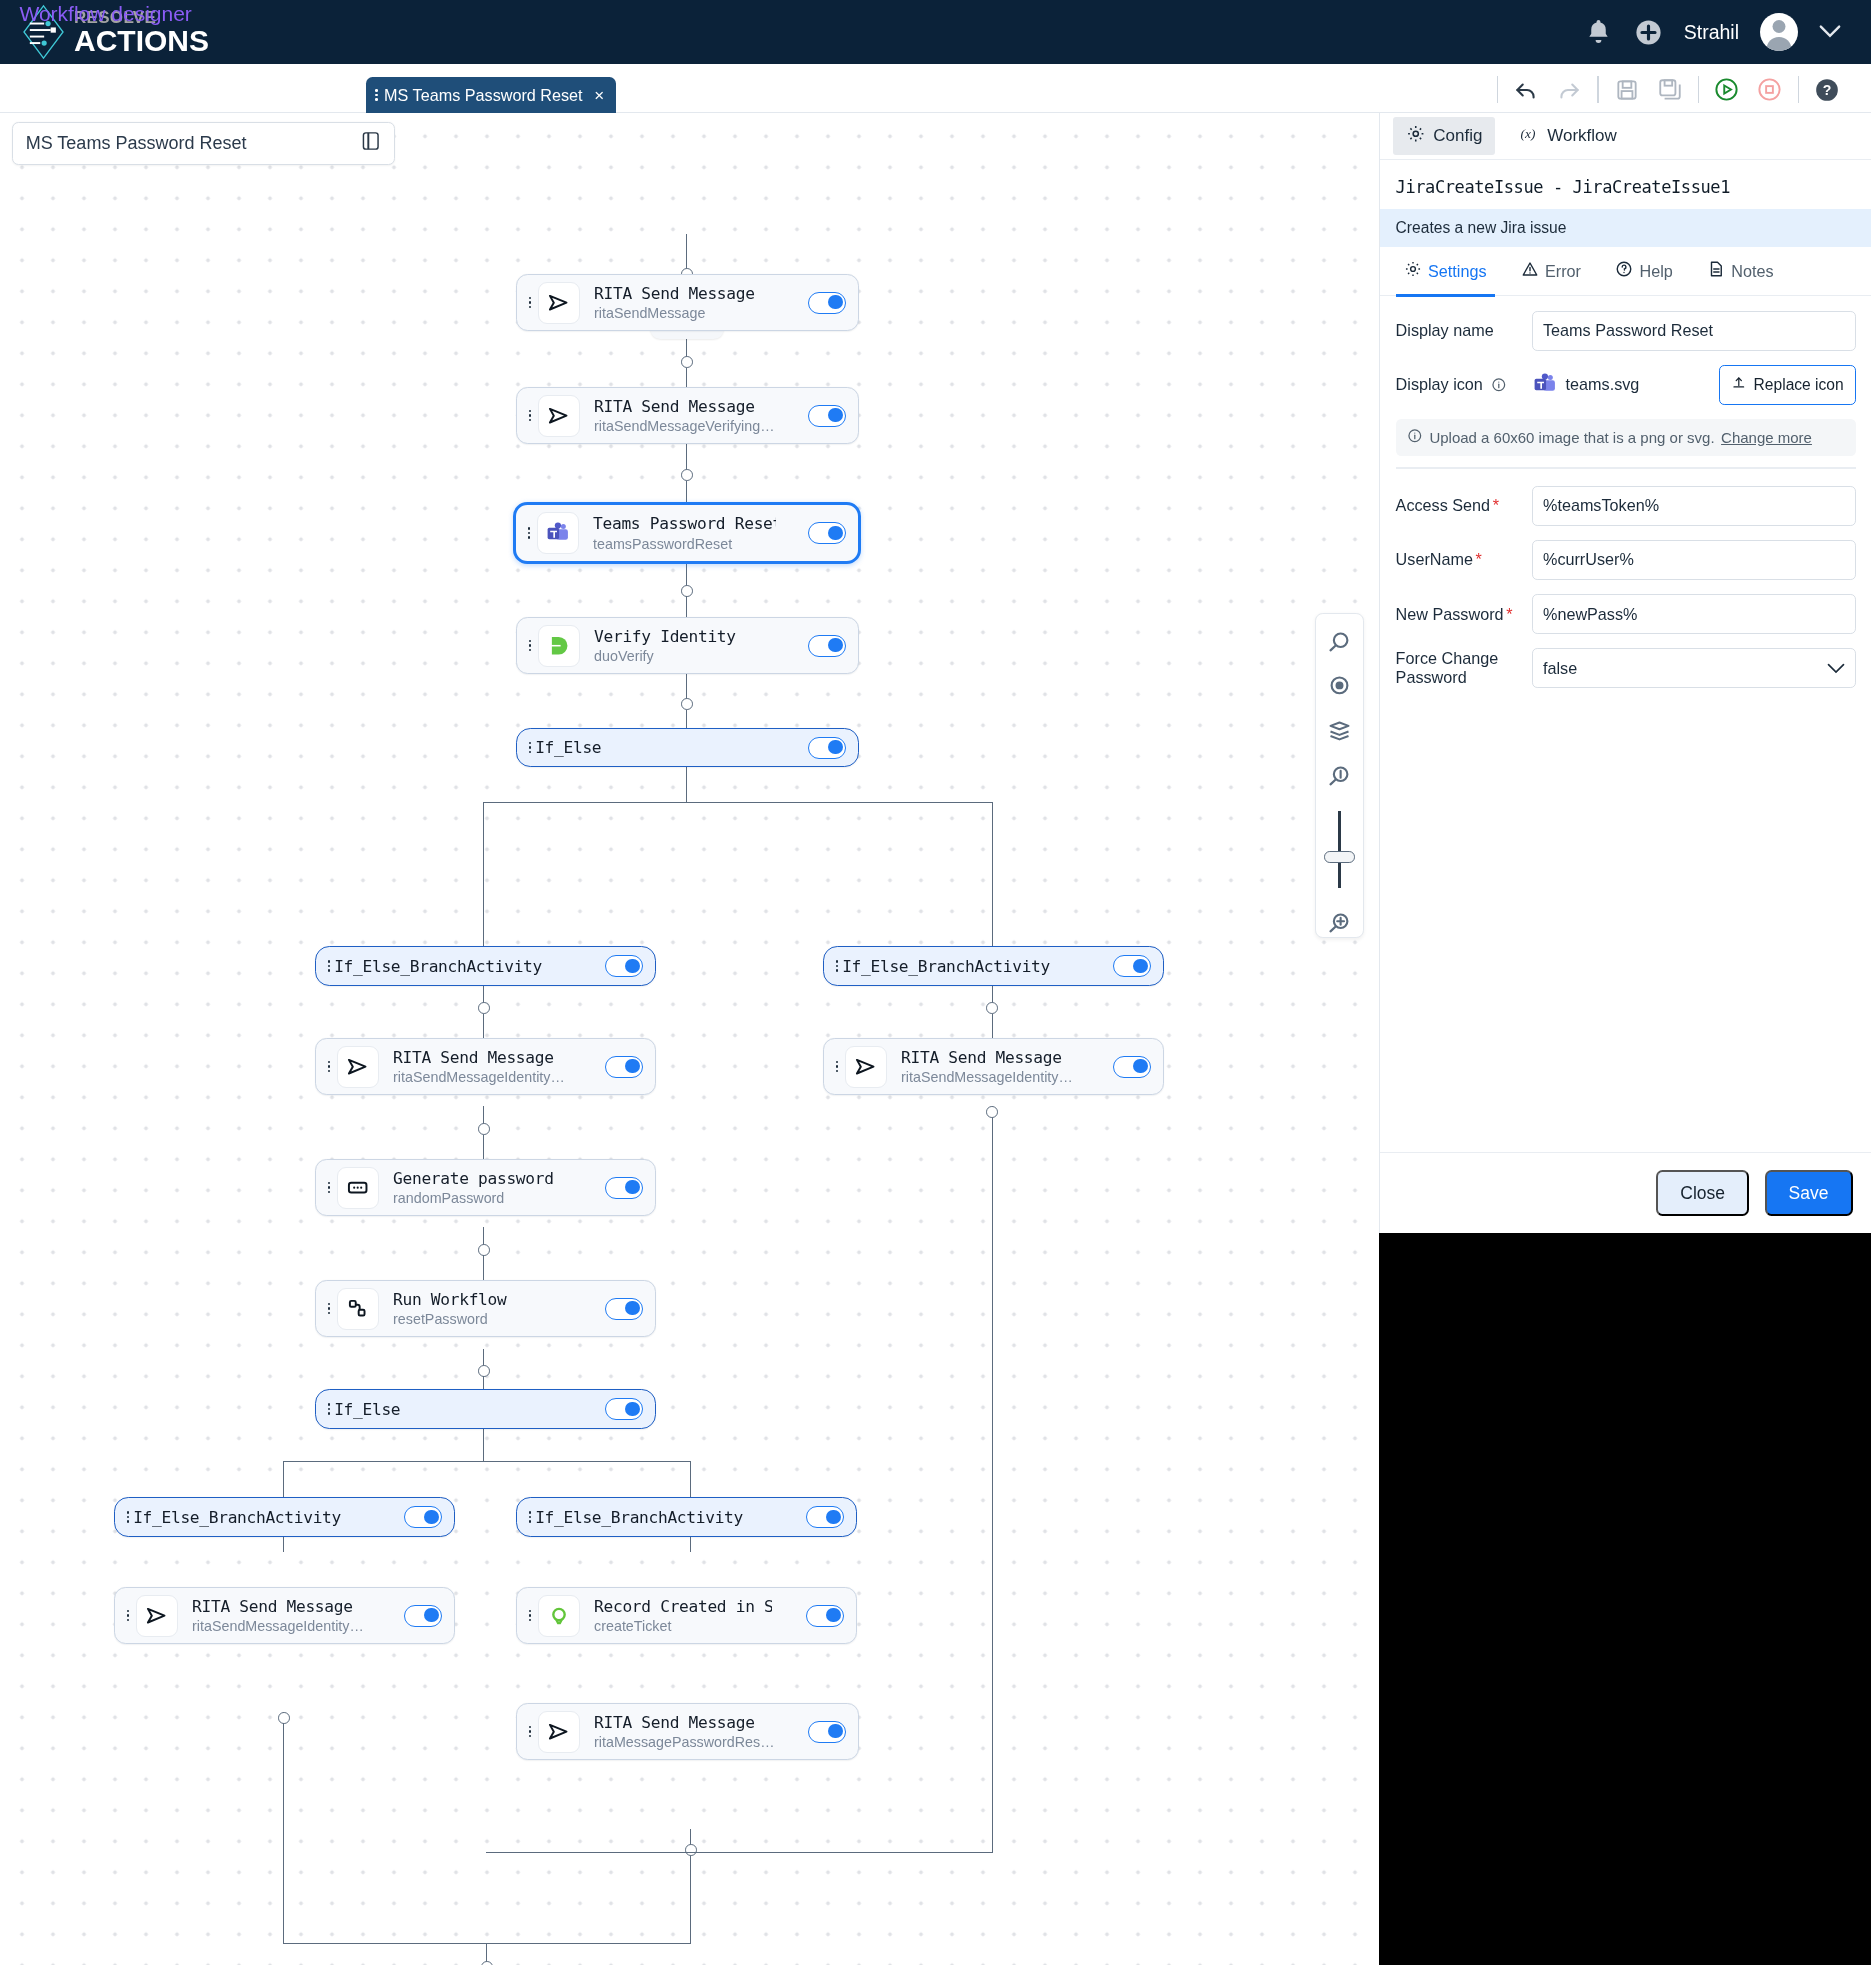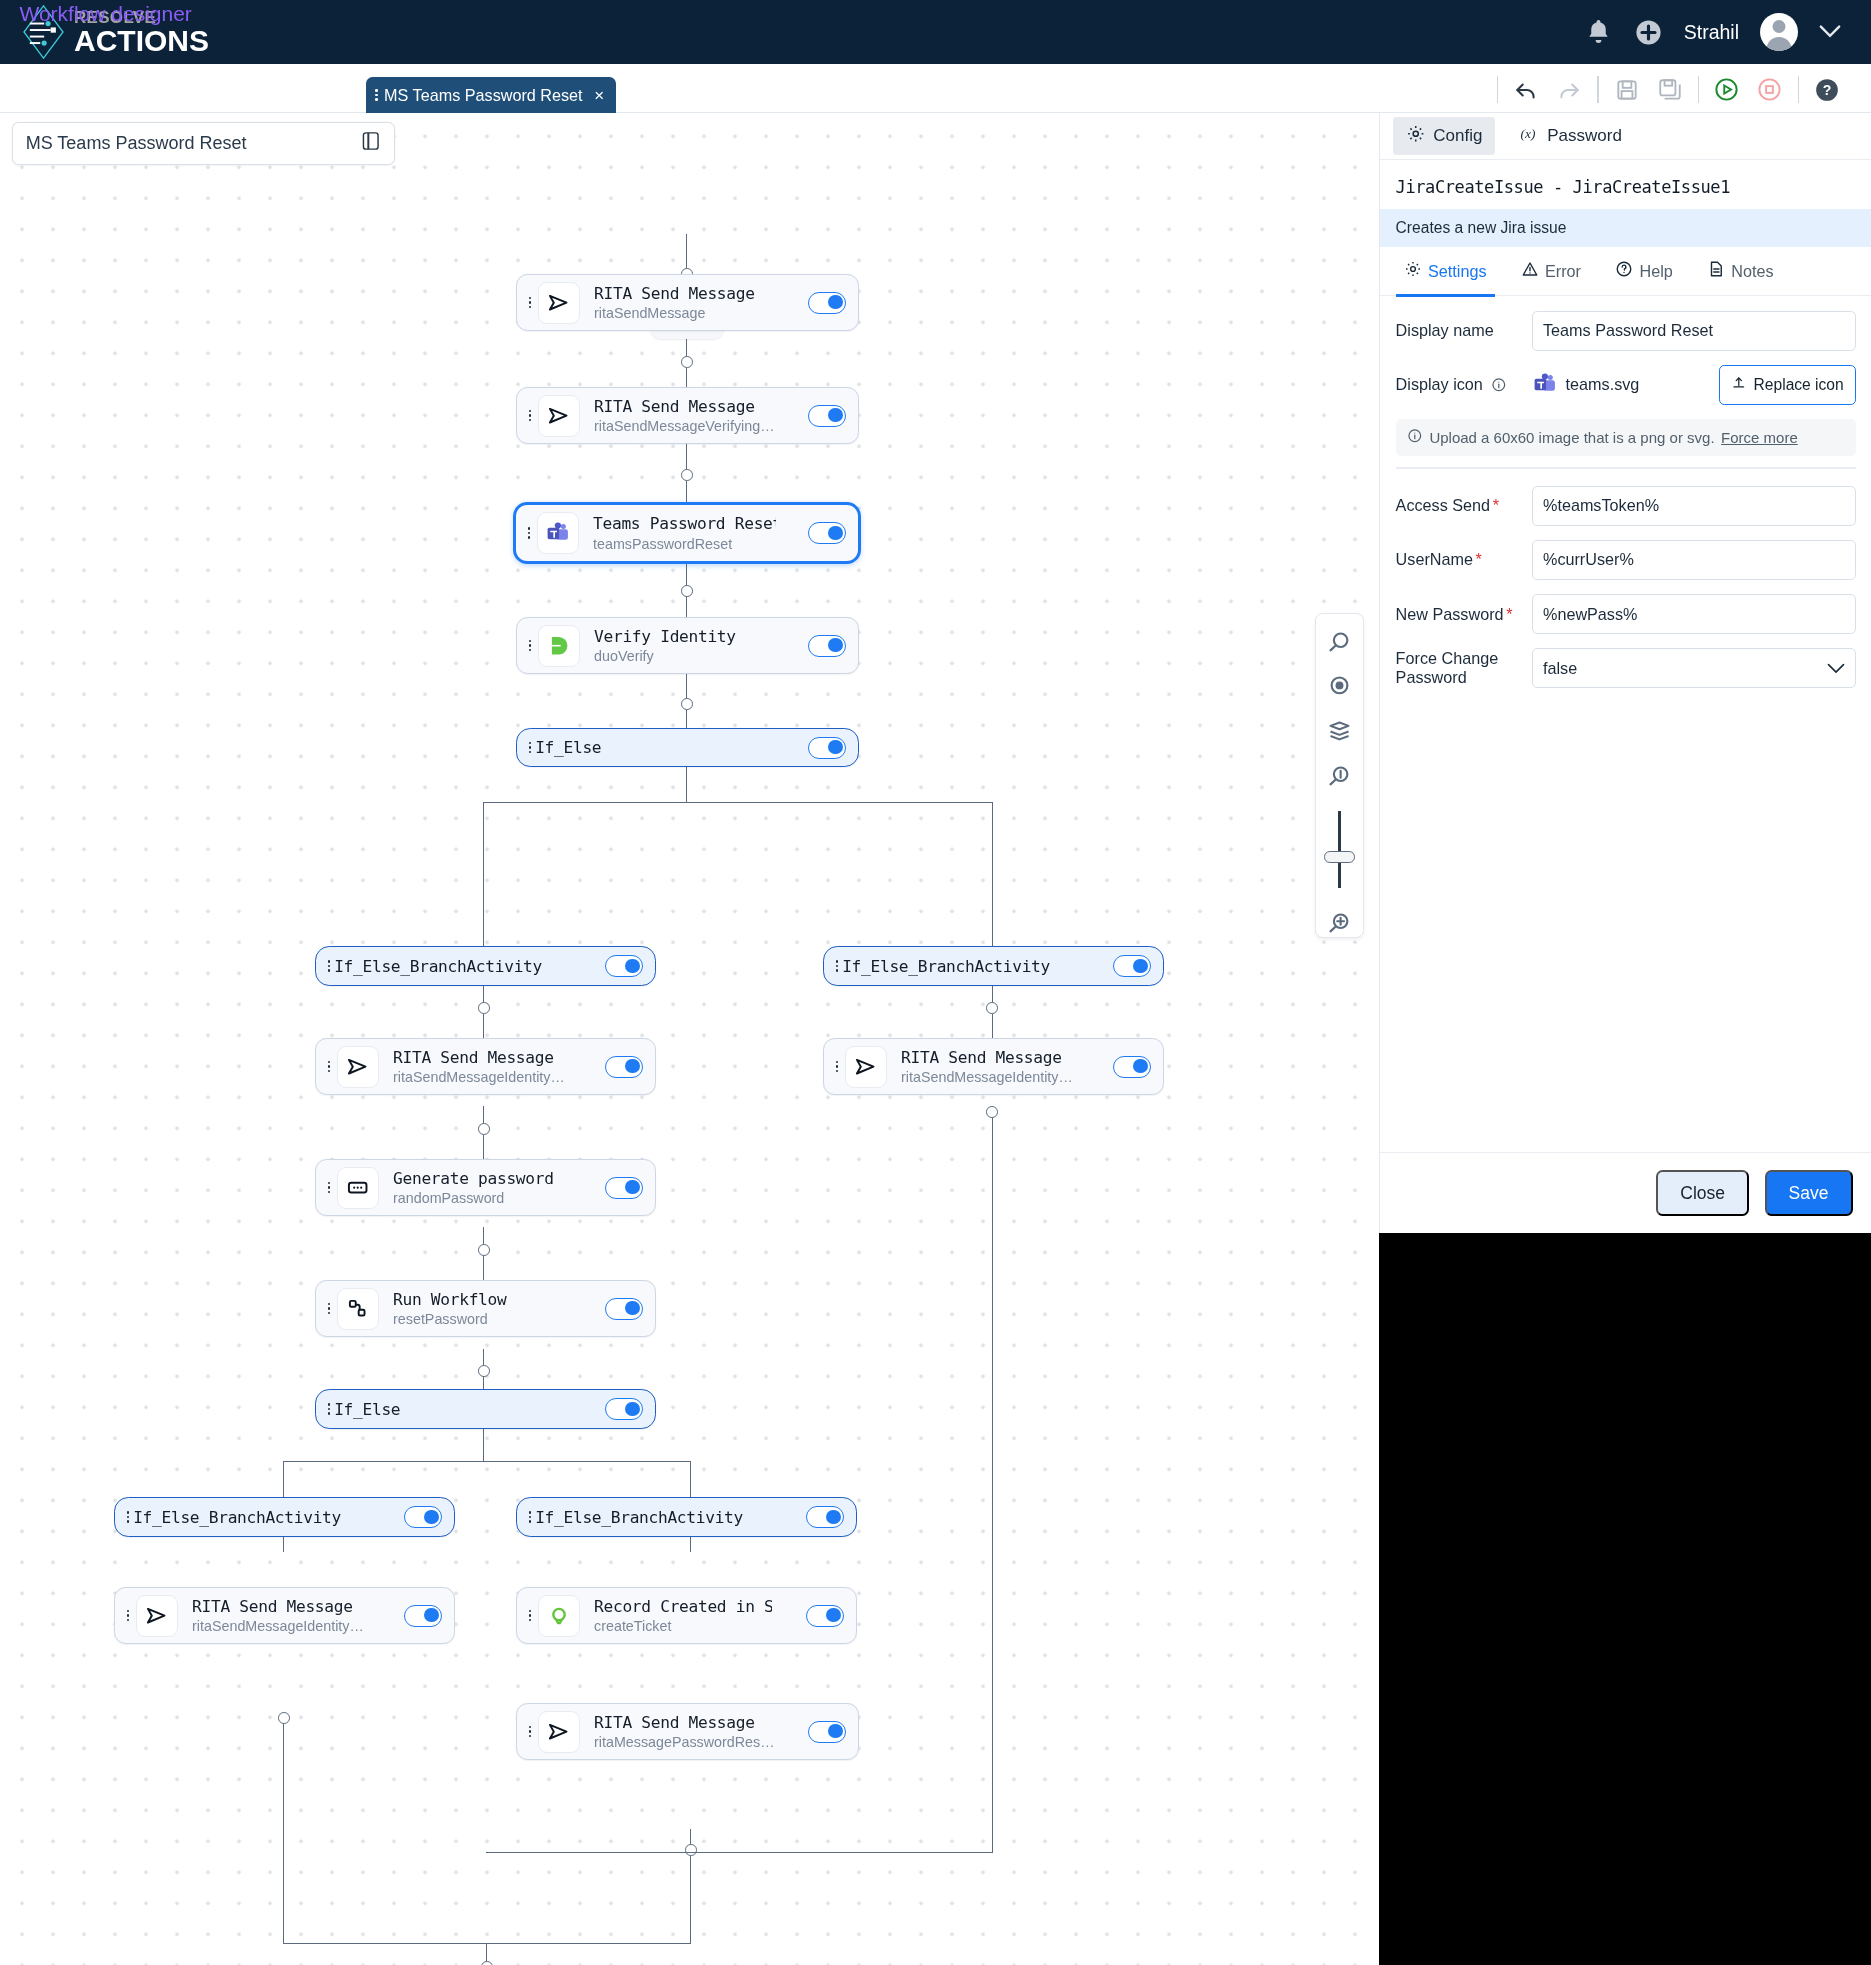--- a/index.html
+++ b/index.html
@@ -698,21 +698,21 @@
         </svg>
       </span>
       <span>Config</span>
     </div>
     <div class="cfg-tab">
       <span>
         <svg width="22" height="19.5" viewBox="0 0 28 24" style="font-size:26px">
           <text x="14" y="18" font-size="17" fill="#1c2b3a" text-anchor="middle" font-family="Liberation Serif, serif" font-style="italic">(x)</text>
         </svg>
       </span>
-      <span>Password</span>
+      <span>Workflow</span>
     </div>
   </div>
 
   <div class="cfg-title">JiraCreateIssue  -  JiraCreateIssue1</div>
   <div class="cfg-desc">Creates a new Jira issue</div>
 
   <div class="cfg-subtabs">
     <div class="st active">
       <span>
         <svg width="18" height="18" viewBox="0 0 24 24" fill="none" stroke="#1c2b3a" stroke-width="1.9">
@@ -798,21 +798,21 @@
 
     <div class="hint">
       <span>
         <svg width="15.6" height="15.6" viewBox="0 0 24 24" fill="none" stroke="#52606d" stroke-width="1.9">
             <circle cx="12" cy="12" r="9"></circle>
             <path d="M12 11v5.4" stroke-linecap="round"></path>
             <circle cx="12" cy="7.8" r="0.9" fill="#52606d" stroke="none"></circle>
           </svg>
       </span>
       <span>Upload a 60x60 image that is a png or svg.</span>
-      <a href="#">Force more</a>
+      <a href="#">Change more</a>
     </div>
 
     <div class="divider"></div>
 
     <div class="frow">
       <span class="flabel">
         <span>Access Send</span><span class="req">*</span>
       </span>
       <span class="finput">
         <span>%teamsToken%</span>

